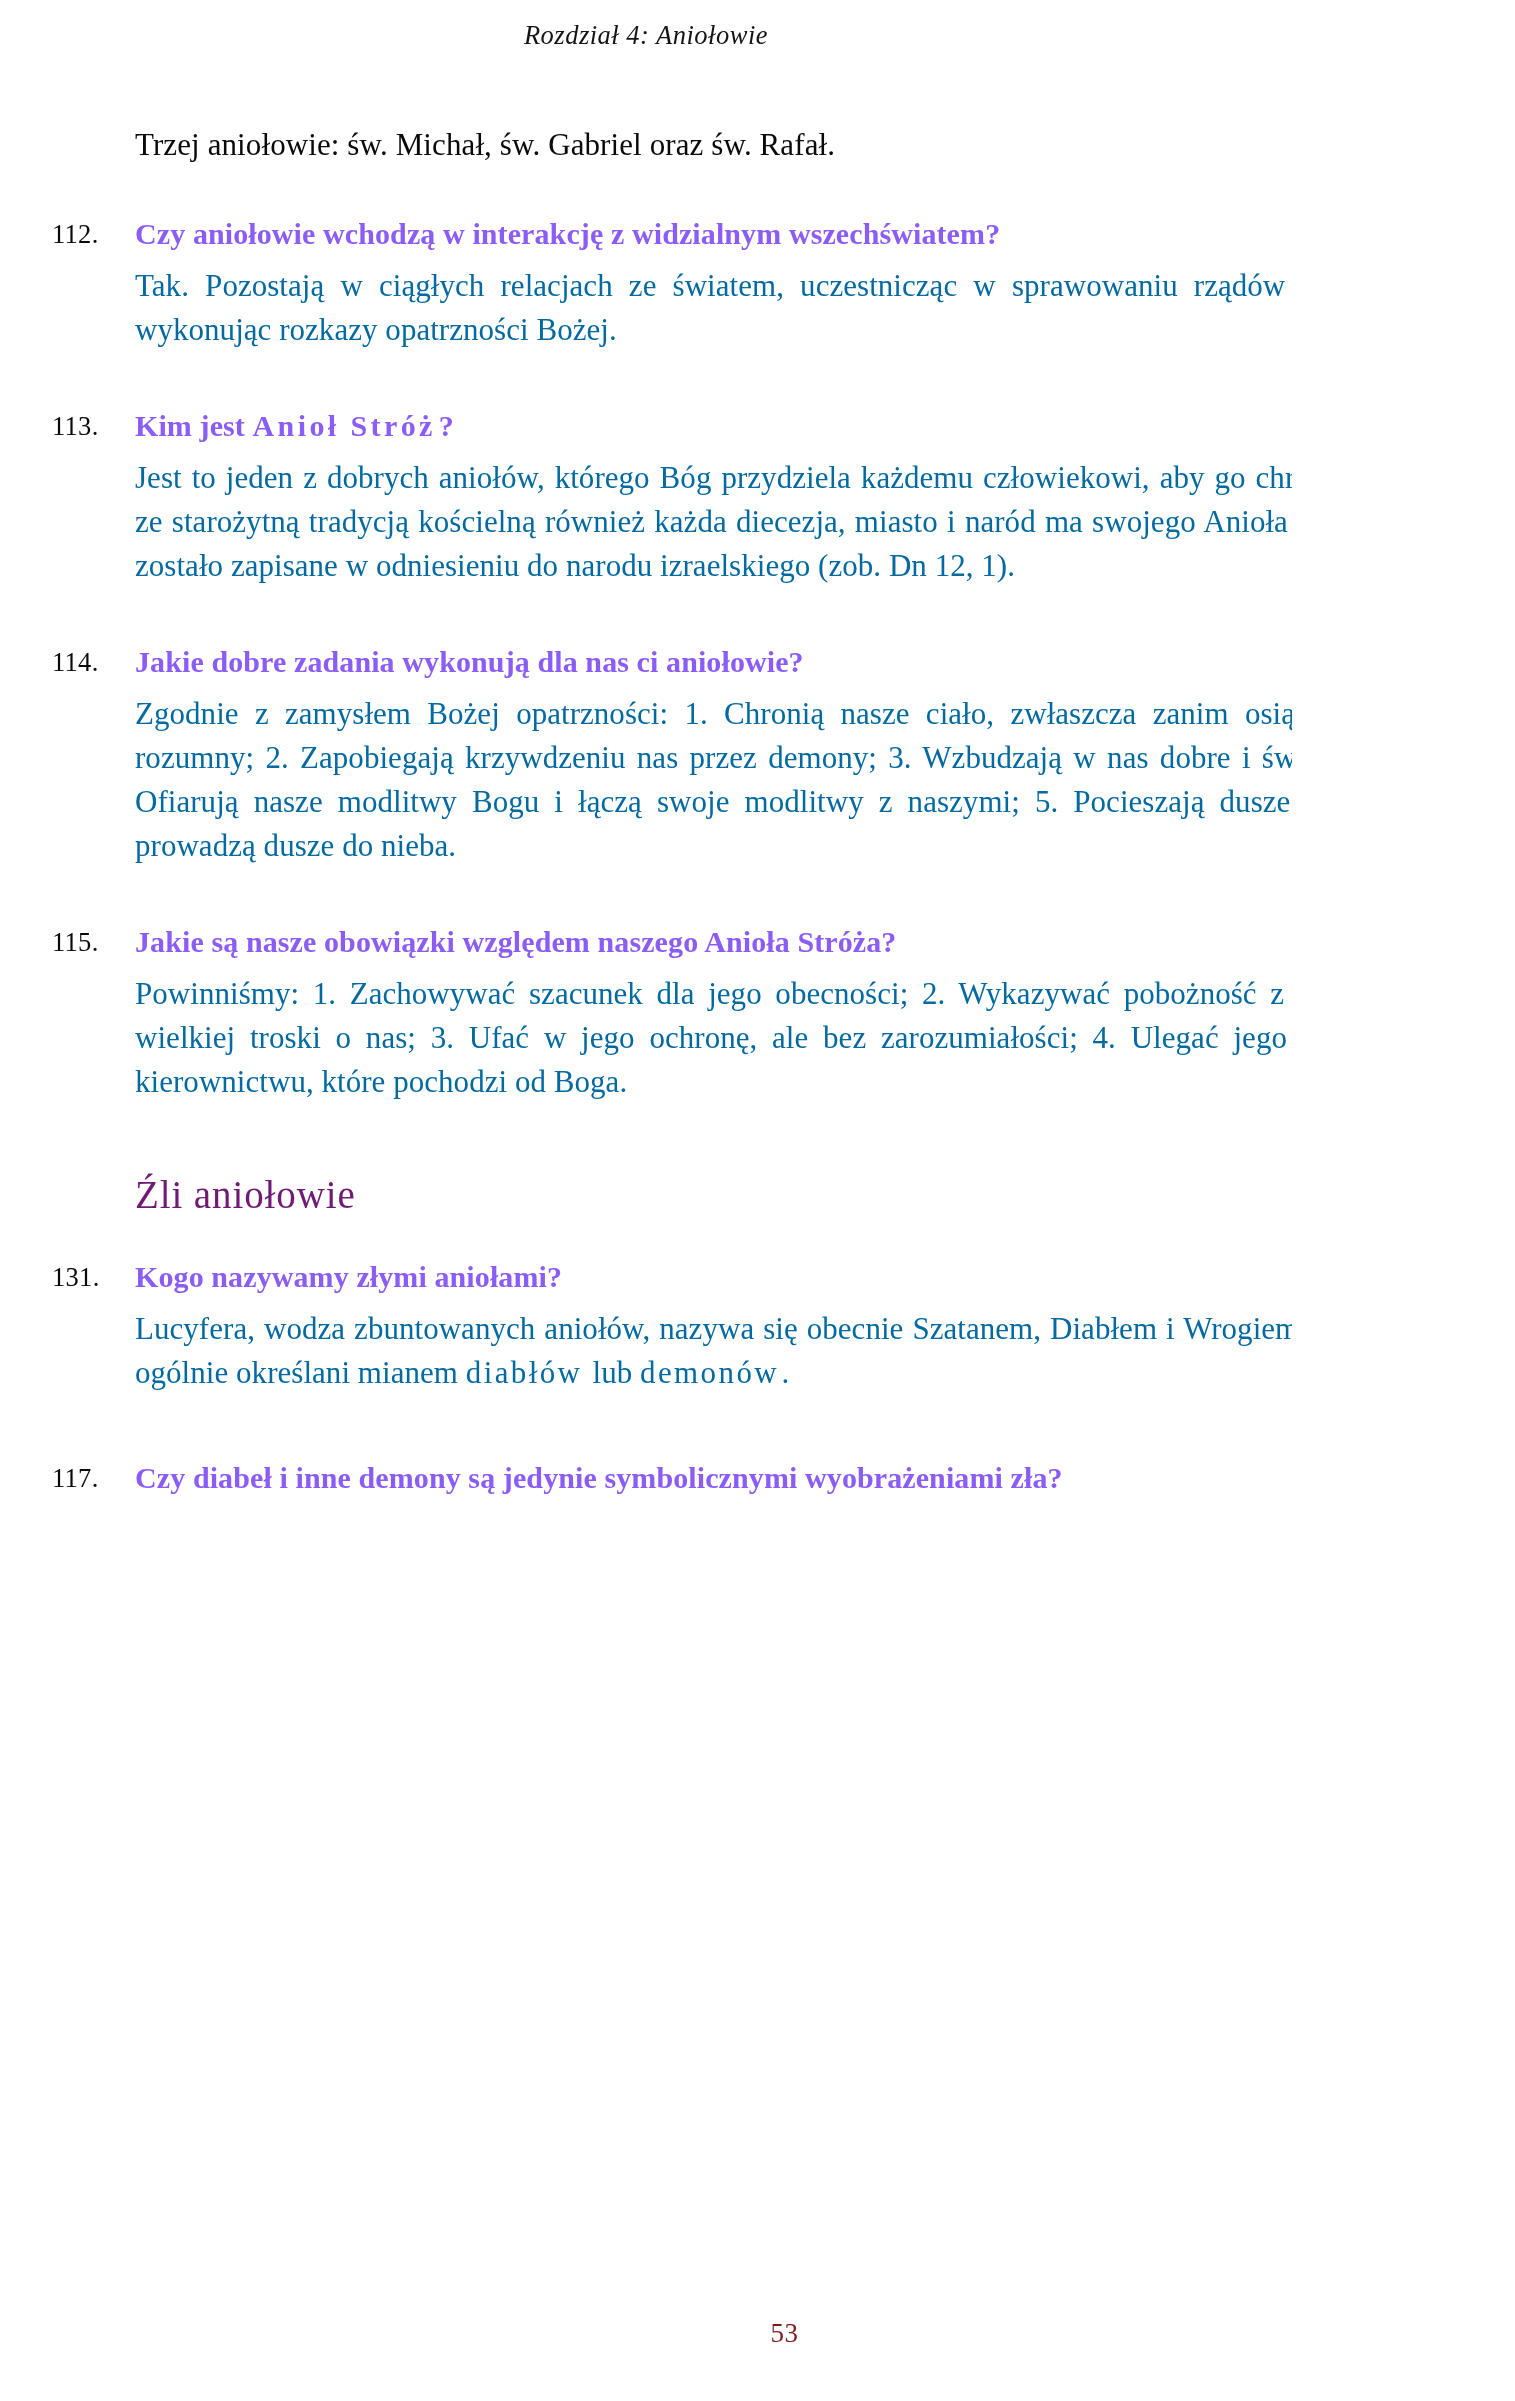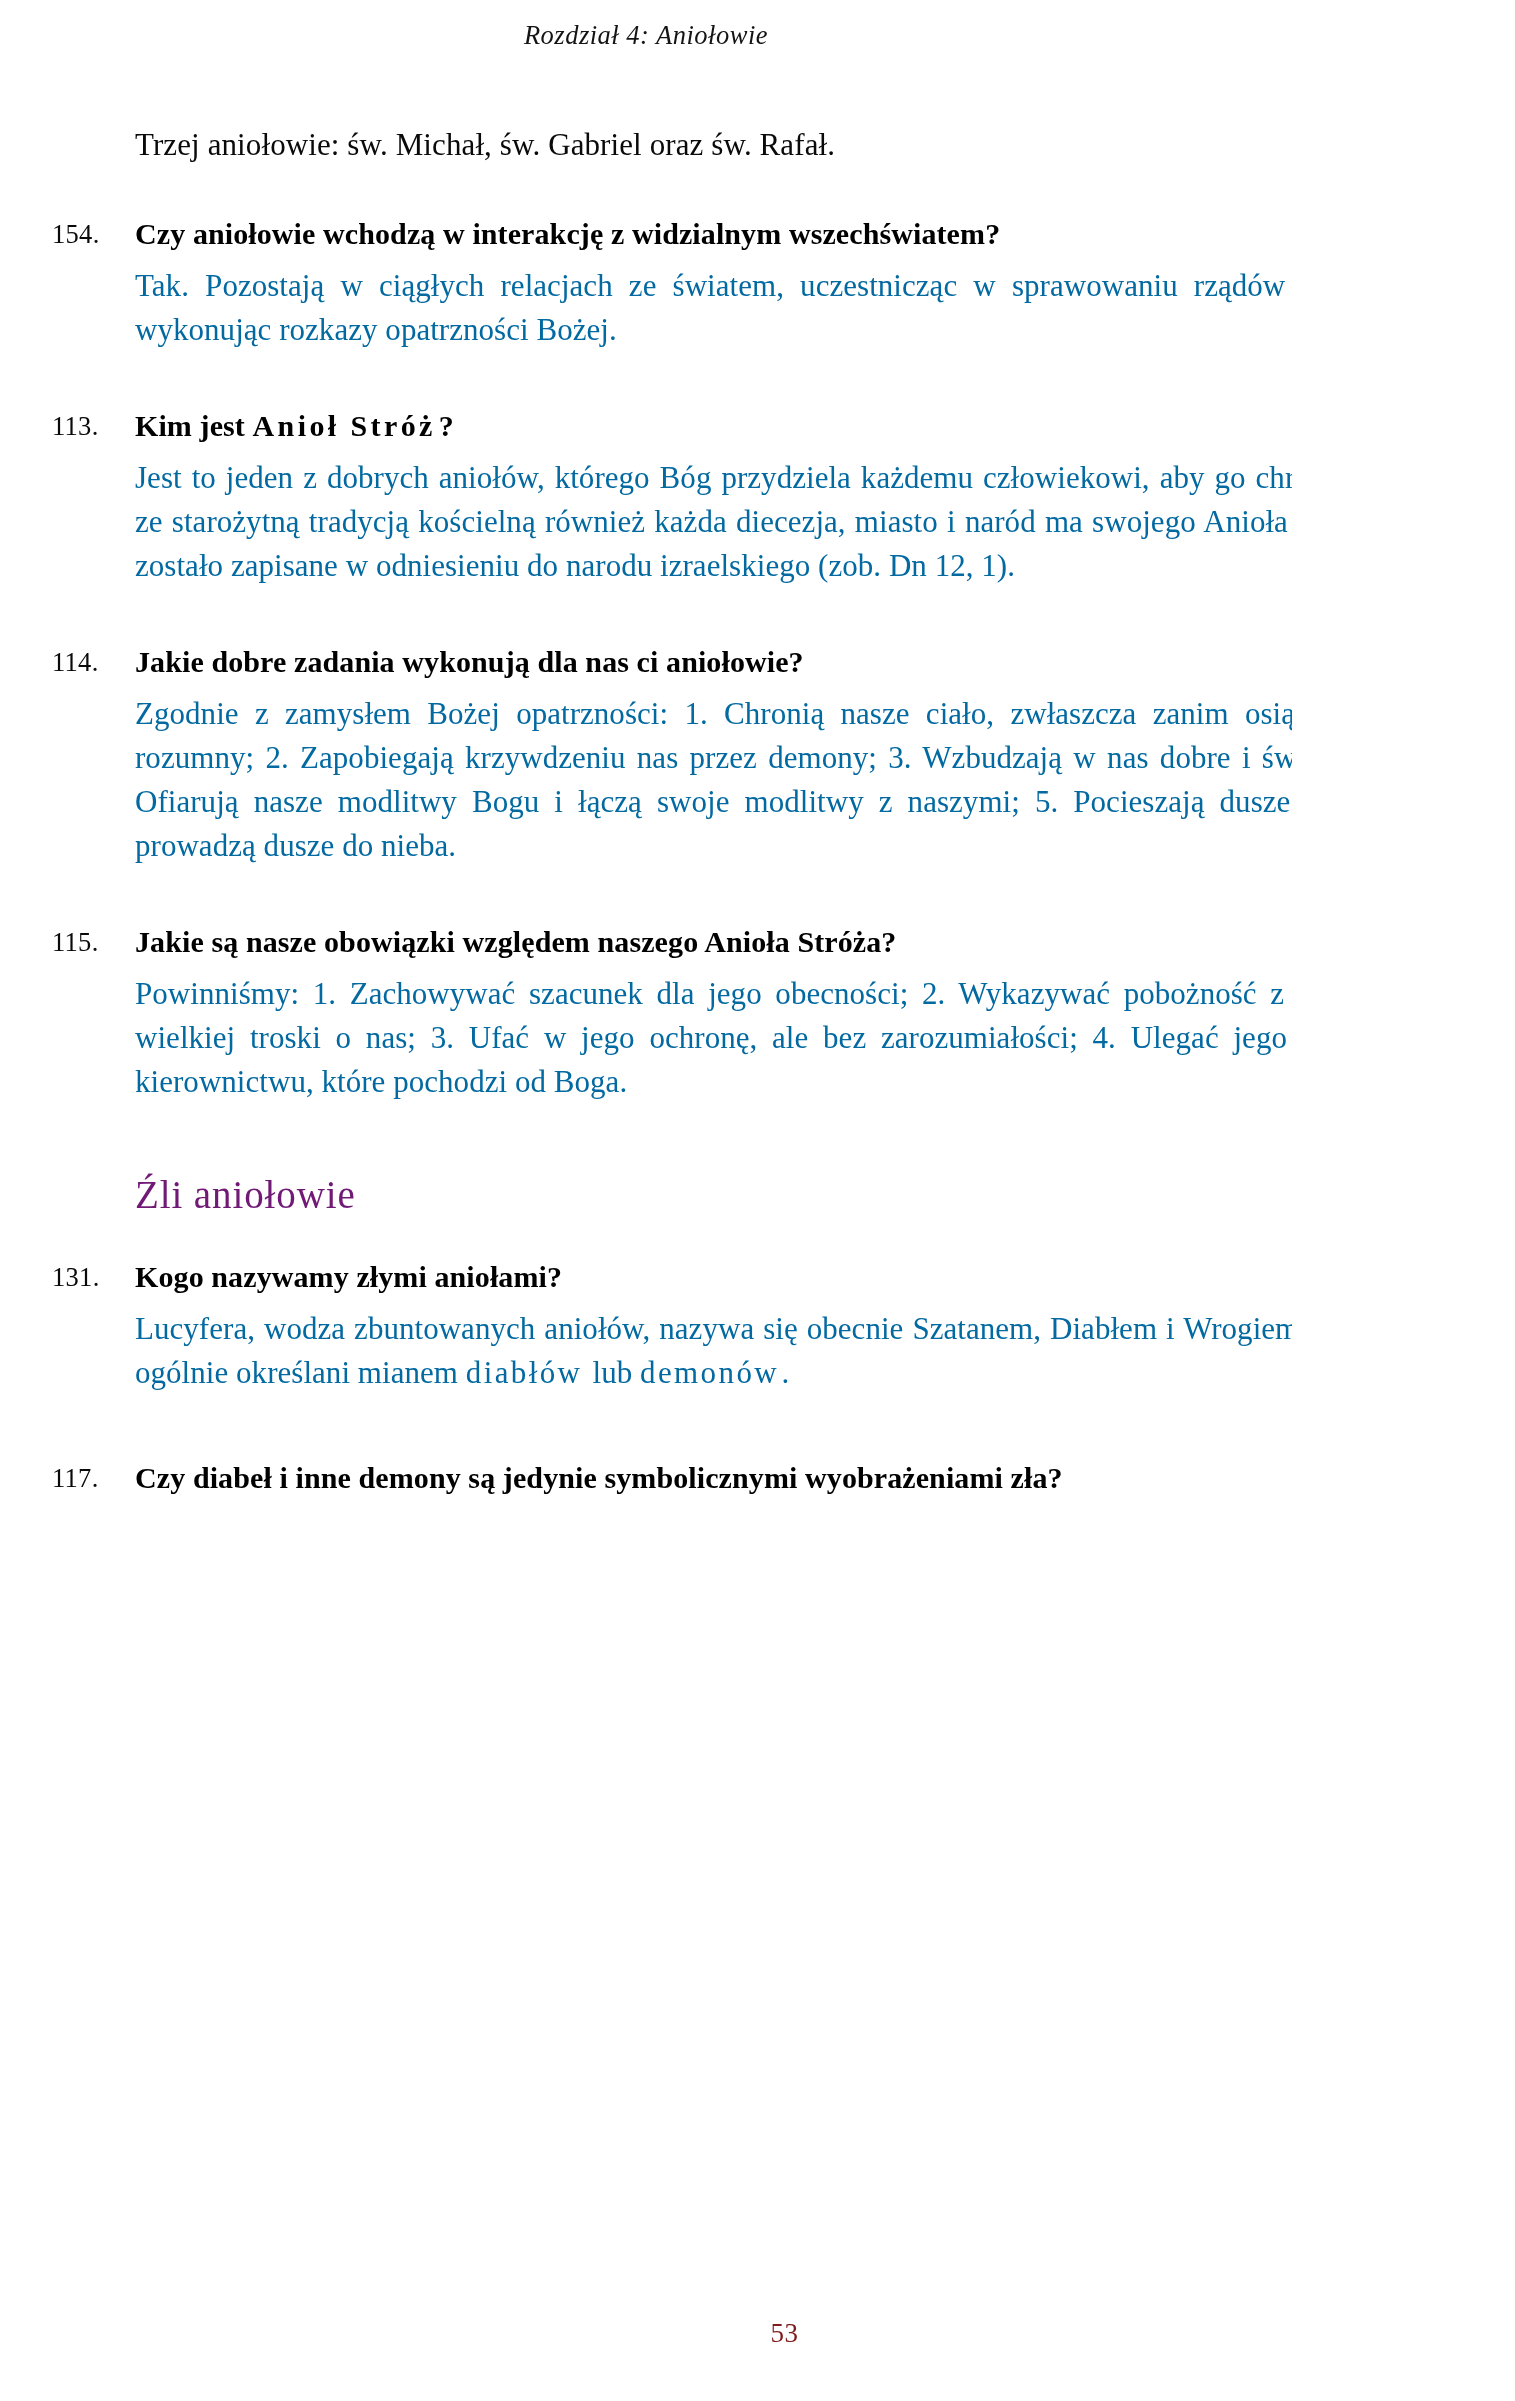--- a/index.html
+++ b/index.html
@@ -68,21 +68,21 @@
     letter-spacing: 0.3px;
     color: #0a0a0a;
   }
 
   .qa-question {
     margin: 0;
     font-weight: bold;
     font-size: 30px;
     line-height: 1.2;
     letter-spacing: 0.1px;
-    color: #000000;
+    color: #8b5cf6;
   }
 
   .qa-answer {
     margin: 12px 0 0 0;
     font-size: 31px;
     line-height: 1.42;
     text-align: justify;
     text-justify: inter-word;
     letter-spacing: 0.04px;
     color: #0369a1;
@@ -130,21 +130,21 @@
 
 <div class="page">
 
   <div class="running-header">Rozdział 4: Aniołowie</div>
 
   <div class="content">
 
     <p class="lead-line">Trzej aniołowie: św. Michał, św. Gabriel oraz św. Rafał.</p>
 
     <div class="qa">
-      <span class="qa-num">154.</span>
+      <span class="qa-num">112.</span>
       <p class="qa-question"><span>Czy aniołowie wchodzą w interakcję z widzialnym wszechświatem?</span></p>
       <p class="qa-answer">Tak. Pozostają w ciągłych relacjach ze światem, uczestnicząc w sprawowaniu rządów nad naturą i wykonując rozkazy opatrzności Bożej.</p>
     </div>
 
     <div class="qa">
       <span class="qa-num">113.</span>
       <p class="qa-question"><span>Kim jest </span><span class="tracked">Anioł Stróż</span><span>?</span></p>
       <p class="qa-answer">Jest to jeden z dobrych aniołów, którego Bóg przydziela każdemu człowiekowi, aby go chronił. Zgodnie ze starożytną tradycją kościelną również każda diecezja, miasto i naród ma swojego Anioła Stróża, jak to zostało zapisane w odniesieniu do narodu izraelskiego (zob. Dn 12, 1).</p>
     </div>
 

